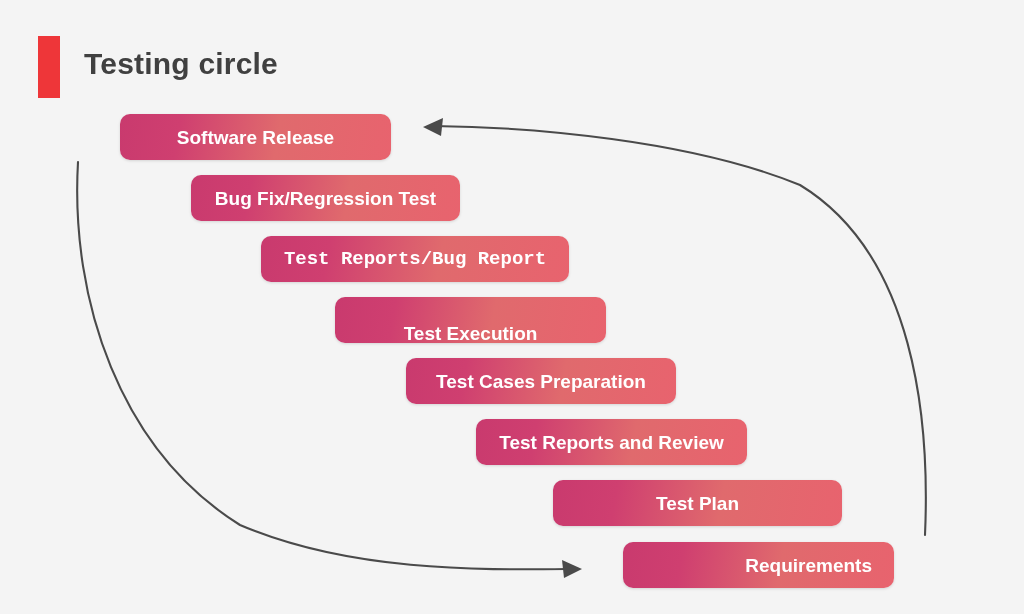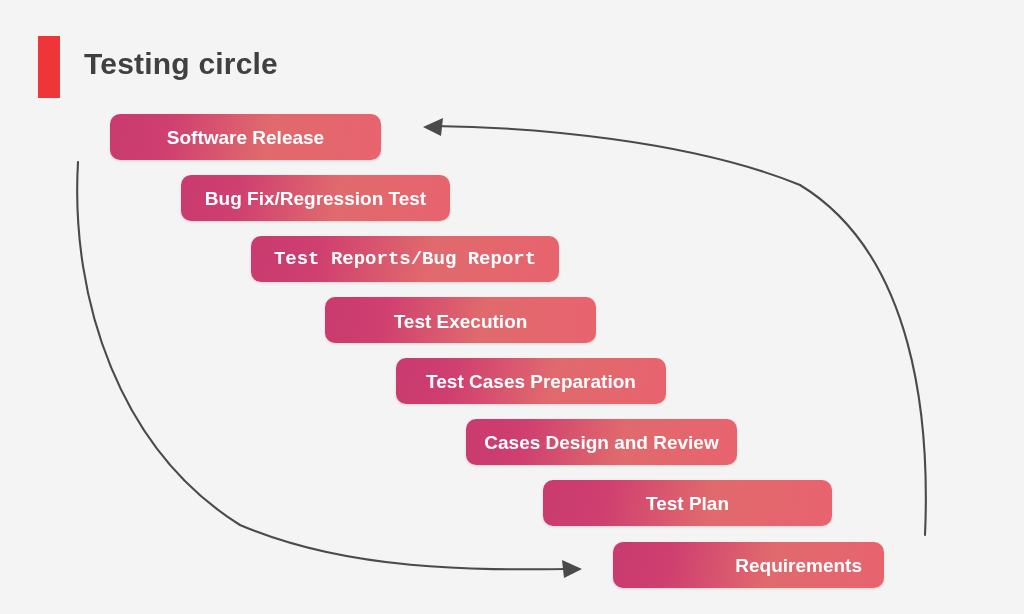--- a/index.html
+++ b/index.html
@@ -54,21 +54,22 @@
   .pill {
     position: absolute;
     height: 46px;
     border-radius: 10px;
     background: linear-gradient(100deg, #c93a6e 0%, #cf3f70 22%, #e06a6d 58%, #e8636e 100%);
     box-shadow: 0 1px 3px rgba(0,0,0,0.13);
     display: flex;
     align-items: center;
     justify-content: center;
     box-sizing: border-box;
-    padding: 12px 22px;
+    padding: 0 22px;
+    margin-left: 10px;
   }
   .pill-label {
     color: #ffffff;
     font-size: 19px;
     font-weight: bold;
     white-space: nowrap;
     line-height: 1;
   }
 </style>
 </head>
@@ -102,21 +103,21 @@
 
   <div class="pill" style="left:325px; top:297px; width:271px;align-items:flex-end;">
     <span class="pill-label">Test Execution</span>
   </div>
 
   <div class="pill" style="left:396px; top:358px; width:270px;">
     <span class="pill-label">Test Cases Preparation</span>
   </div>
 
   <div class="pill" style="left:466px; top:419px; width:271px;">
-    <span class="pill-label">Cases Design and Review</span>
+    <span class="pill-label">Test Reports and Review</span>
   </div>
 
   <div class="pill" style="left:543px; top:480px; width:289px;">
     <span class="pill-label">Test Plan</span>
   </div>
 
   <div class="pill" style="left:613px; top:542px; width:271px;justify-content:flex-end;">
     <span class="pill-label">Requirements</span>
   </div>
 

